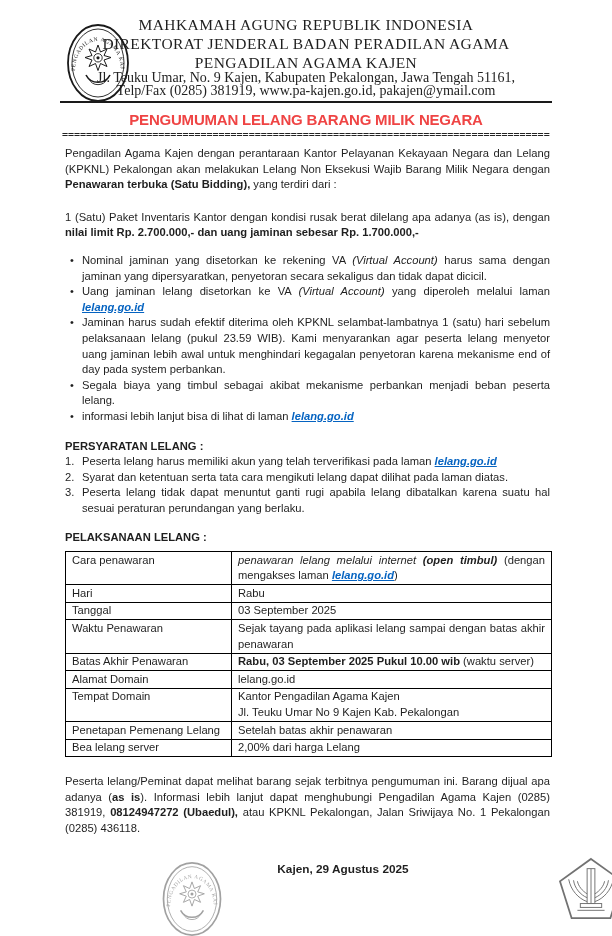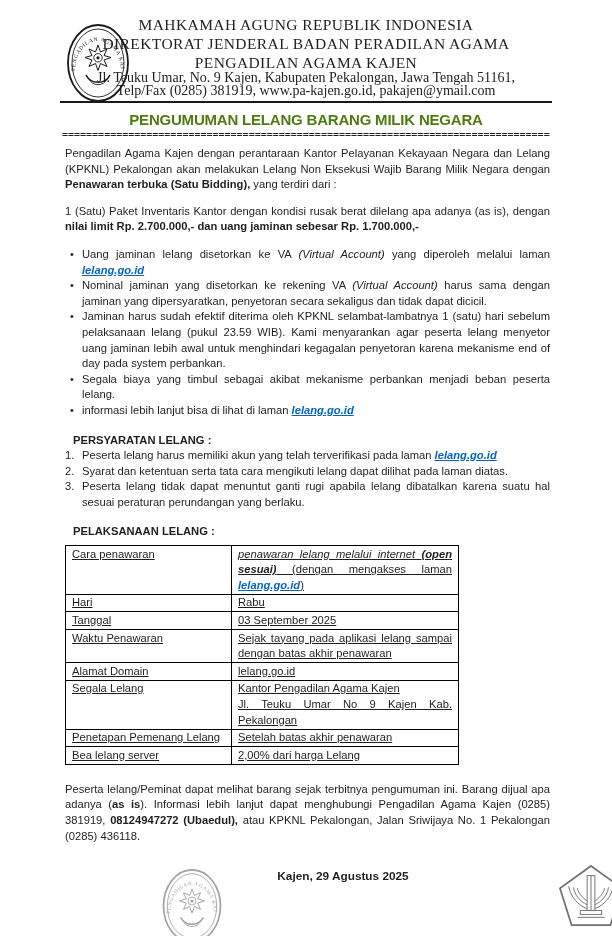--- a/index.html
+++ b/index.html
@@ -10,39 +10,39 @@
     font-family:"Liberation Sans", sans-serif;
   }
   
   .letterhead { position:relative; padding-top:15px; }
   .lh-lines { text-align:center; font-family:"Liberation Serif", serif; font-weight:normal; }
   .lh-line { font-size:15.5px; line-height:19px; letter-spacing:.4px; }
   .lh-addr { text-align:center; font-family:"Liberation Serif", serif; font-size:14px; line-height:12.5px; color:#222; }
   .lh-logo { position:absolute; left:66px; top:23px; width:64px; height:80px; }
   .lh-rule { margin:4px 60px 0 60px; border-bottom:2.5px solid #1a1a1a; }
   
-  .doc-title { margin-top:8px; text-align:center; font-weight:bold; font-size:15px; letter-spacing:-0.2px; color:#4d7c0f; }
+  .doc-title { margin-top:8px; text-align:center; font-weight:bold; font-size:15px; letter-spacing:-0.2px; color:#ef4444; }
   .eq-sep { margin:0 62px; height:13px; overflow:hidden; white-space:nowrap;
             font-family:"DejaVu Sans Mono", monospace; font-size:10px; line-height:13px; color:#222; }
   
   .content { margin:5px 62px 0 65px; font-size:11.2px; line-height:15.6px; }
   .para { text-align:justify; }
-  .mt14 { margin-top:11px; }
+  .mt14 { margin-top:17px; }
   .b { font-weight:bold; }
   .i { font-style:italic; }
   .lnk { color:#0563C1; font-weight:bold; font-style:italic; text-decoration:underline; cursor:pointer; }
   ul.bullets { list-style:none; margin-top:12px; }
   ul.bullets li { position:relative; padding-left:17px; text-align:justify; }
   ul.bullets li::before { content:"\2022"; position:absolute; left:5px; top:0; font-size:11px; }
-  .sec-head { font-weight:bold; margin-top:14px;margin-left:8px; }
+  .sec-head { font-weight:bold; margin-top:14px; }
   ol.numlist { list-style:none; counter-reset:n; }
   ol.numlist li { position:relative; padding-left:17px; text-align:justify; counter-increment:n; }
   ol.numlist li::before { content:counter(n) "."; position:absolute; left:0; top:0; }
   
-  table.exec { border-collapse:collapse; width:394px; margin-top:5px;text-decoration:underline; }
+  table.exec { border-collapse:collapse; width:487px; margin-top:5px; }
   table.exec td { border:1px solid #000; padding:0.5px 6px; vertical-align:top; font-size:11.2px; line-height:15.6px; }
   td.lbl { width:166px; }
   td.val { text-align:justify; }
   
   .signature { position:relative; margin-top:19px; height:110px; }
   .sig-seal { position:absolute; left:95px; top:5px; width:64px; height:76px; opacity:.55; }
   .sig-pentagon { position:absolute; left:491px; top:1px; width:70px; height:64px; opacity:.75; }
   .sig-center { position:absolute; left:130px; top:6px; width:296px; text-align:center; }
   .sig-date { font-weight:bold; font-size:11.8px; }
   svg { display:block; }
@@ -85,59 +85,63 @@
   <div class="doc-title">PENGUMUMAN LELANG BARANG MILIK NEGARA</div>
   <div class="eq-sep">====================================================================================================</div>
 
   <div class="content">
 
     <div class="para"><span>Pengadilan Agama Kajen dengan perantaraan Kantor Pelayanan Kekayaan Negara dan Lelang (KPKNL) Pekalongan akan melakukan Lelang Non Eksekusi Wajib Barang Milik Negara dengan </span><span class="b">Penawaran terbuka (Satu Bidding),</span><span> yang terdiri dari :</span></div>
 
     <div class="para mt14"><span>1 (Satu) Paket Inventaris Kantor dengan kondisi rusak berat dilelang apa adanya (as is), dengan </span><span class="b">nilai limit Rp. 2.700.000,- dan uang jaminan sebesar Rp. 1.700.000,-</span></div>
 
     <ul class="bullets">
+      <li><span>Nominal jaminan yang disetorkan ke rekening VA </span><span class="i">(Virtual Account)</span><span> harus sama dengan jaminan yang dipersyaratkan, penyetoran secara sekaligus dan tidak dapat dicicil.</span></li>
       <li><span>Uang jaminan lelang disetorkan ke VA </span><span class="i">(Virtual Account)</span><span> yang diperoleh melalui laman </span><span class="lnk">lelang.go.id</span></li>
-      <li><span>Nominal jaminan yang disetorkan ke rekening VA </span><span class="i">(Virtual Account)</span><span> harus sama dengan jaminan yang dipersyaratkan, penyetoran secara sekaligus dan tidak dapat dicicil.</span></li>
       <li><span>Jaminan harus sudah efektif diterima oleh KPKNL selambat-lambatnya 1 (satu) hari sebelum pelaksanaan lelang (pukul 23.59 WIB). Kami menyarankan agar peserta lelang menyetor uang jaminan lebih awal untuk menghindari kegagalan penyetoran karena mekanisme end of day pada system perbankan.</span></li>
       <li><span>Segala biaya yang timbul sebagai akibat mekanisme perbankan menjadi beban peserta lelang.</span></li>
       <li><span>informasi lebih lanjut bisa di lihat di laman </span><span class="lnk">lelang.go.id</span></li>
     </ul>
 
     <div class="sec-head">PERSYARATAN LELANG :</div>
     <ol class="numlist">
       <li><span>Peserta lelang harus memiliki akun yang telah terverifikasi pada laman </span><span class="lnk">lelang.go.id</span></li>
       <li><span>Syarat dan ketentuan serta tata cara mengikuti lelang dapat dilihat pada laman diatas.</span></li>
       <li><span>Peserta lelang tidak dapat menuntut ganti rugi apabila lelang dibatalkan karena suatu hal sesuai peraturan perundangan yang berlaku.</span></li>
     </ol>
 
     <div class="sec-head">PELAKSANAAN LELANG :</div>
     <table class="exec">
       <tbody>
         <tr>
           <td class="lbl">Cara penawaran</td>
-          <td class="val"><span class="i">penawaran lelang melalui internet </span><span class="b i">(open sesuai)</span><span> (dengan mengakses laman </span><span class="lnk">lelang.go.id</span><span>)</span></td>
+          <td class="val"><span class="i">penawaran lelang melalui internet </span><span class="b i">(open timbul)</span><span> (dengan mengakses laman </span><span class="lnk">lelang.go.id</span><span>)</span></td>
         </tr>
         <tr>
           <td class="lbl">Hari</td>
           <td class="val"><span>Rabu</span></td>
         </tr>
         <tr>
           <td class="lbl">Tanggal</td>
           <td class="val"><span>03 September 2025</span></td>
         </tr>
         <tr>
           <td class="lbl">Waktu Penawaran</td>
           <td class="val"><span>Sejak tayang pada aplikasi lelang sampai dengan batas akhir penawaran</span></td>
         </tr>
         <tr>
+          <td class="lbl">Batas Akhir Penawaran</td>
+          <td class="val"><span class="b">Rabu, 03 September 2025 Pukul 10.00 wib</span><span> (waktu server)</span></td>
+        </tr>
+        <tr>
           <td class="lbl">Alamat Domain</td>
           <td class="val"><span>lelang.go.id</span></td>
         </tr>
         <tr>
-          <td class="lbl">Segala Lelang</td>
+          <td class="lbl">Tempat Domain</td>
           <td class="val"><span>Kantor Pengadilan Agama Kajen</span><br><span>Jl. Teuku Umar No 9 Kajen Kab. Pekalongan</span></td>
         </tr>
         <tr>
           <td class="lbl">Penetapan Pemenang Lelang</td>
           <td class="val"><span>Setelah batas akhir penawaran</span></td>
         </tr>
         <tr>
           <td class="lbl">Bea lelang server</td>
           <td class="val"><span>2,00% dari harga Lelang</span></td>
         </tr>

